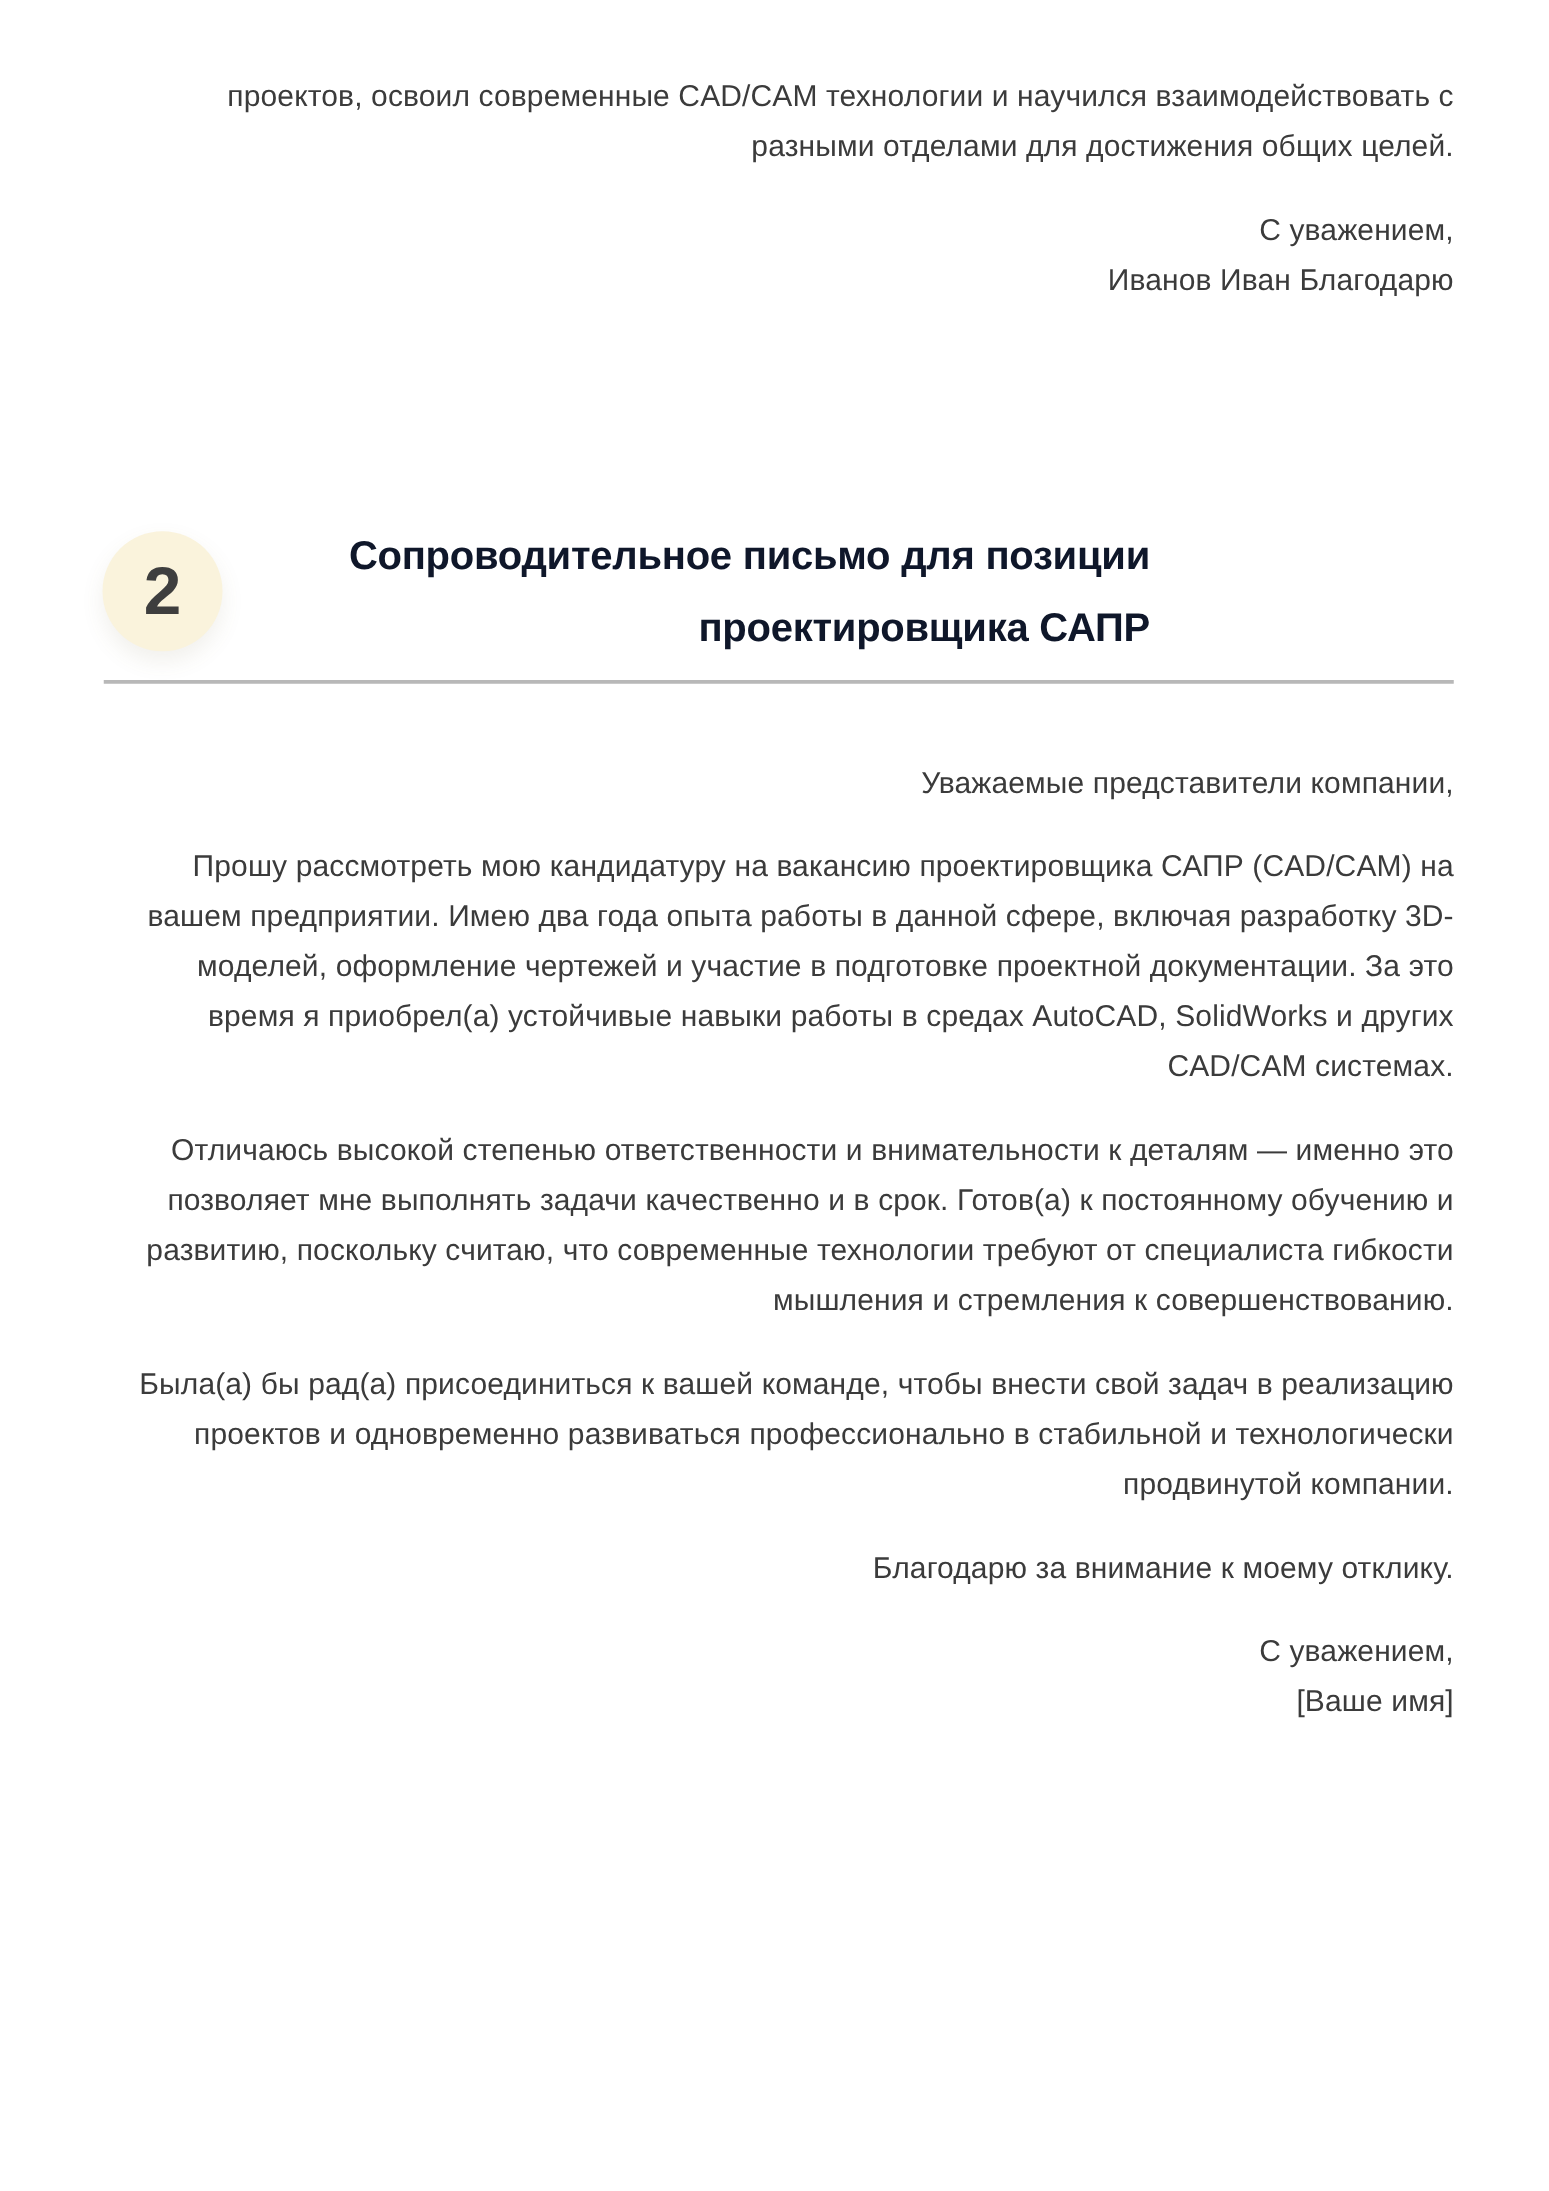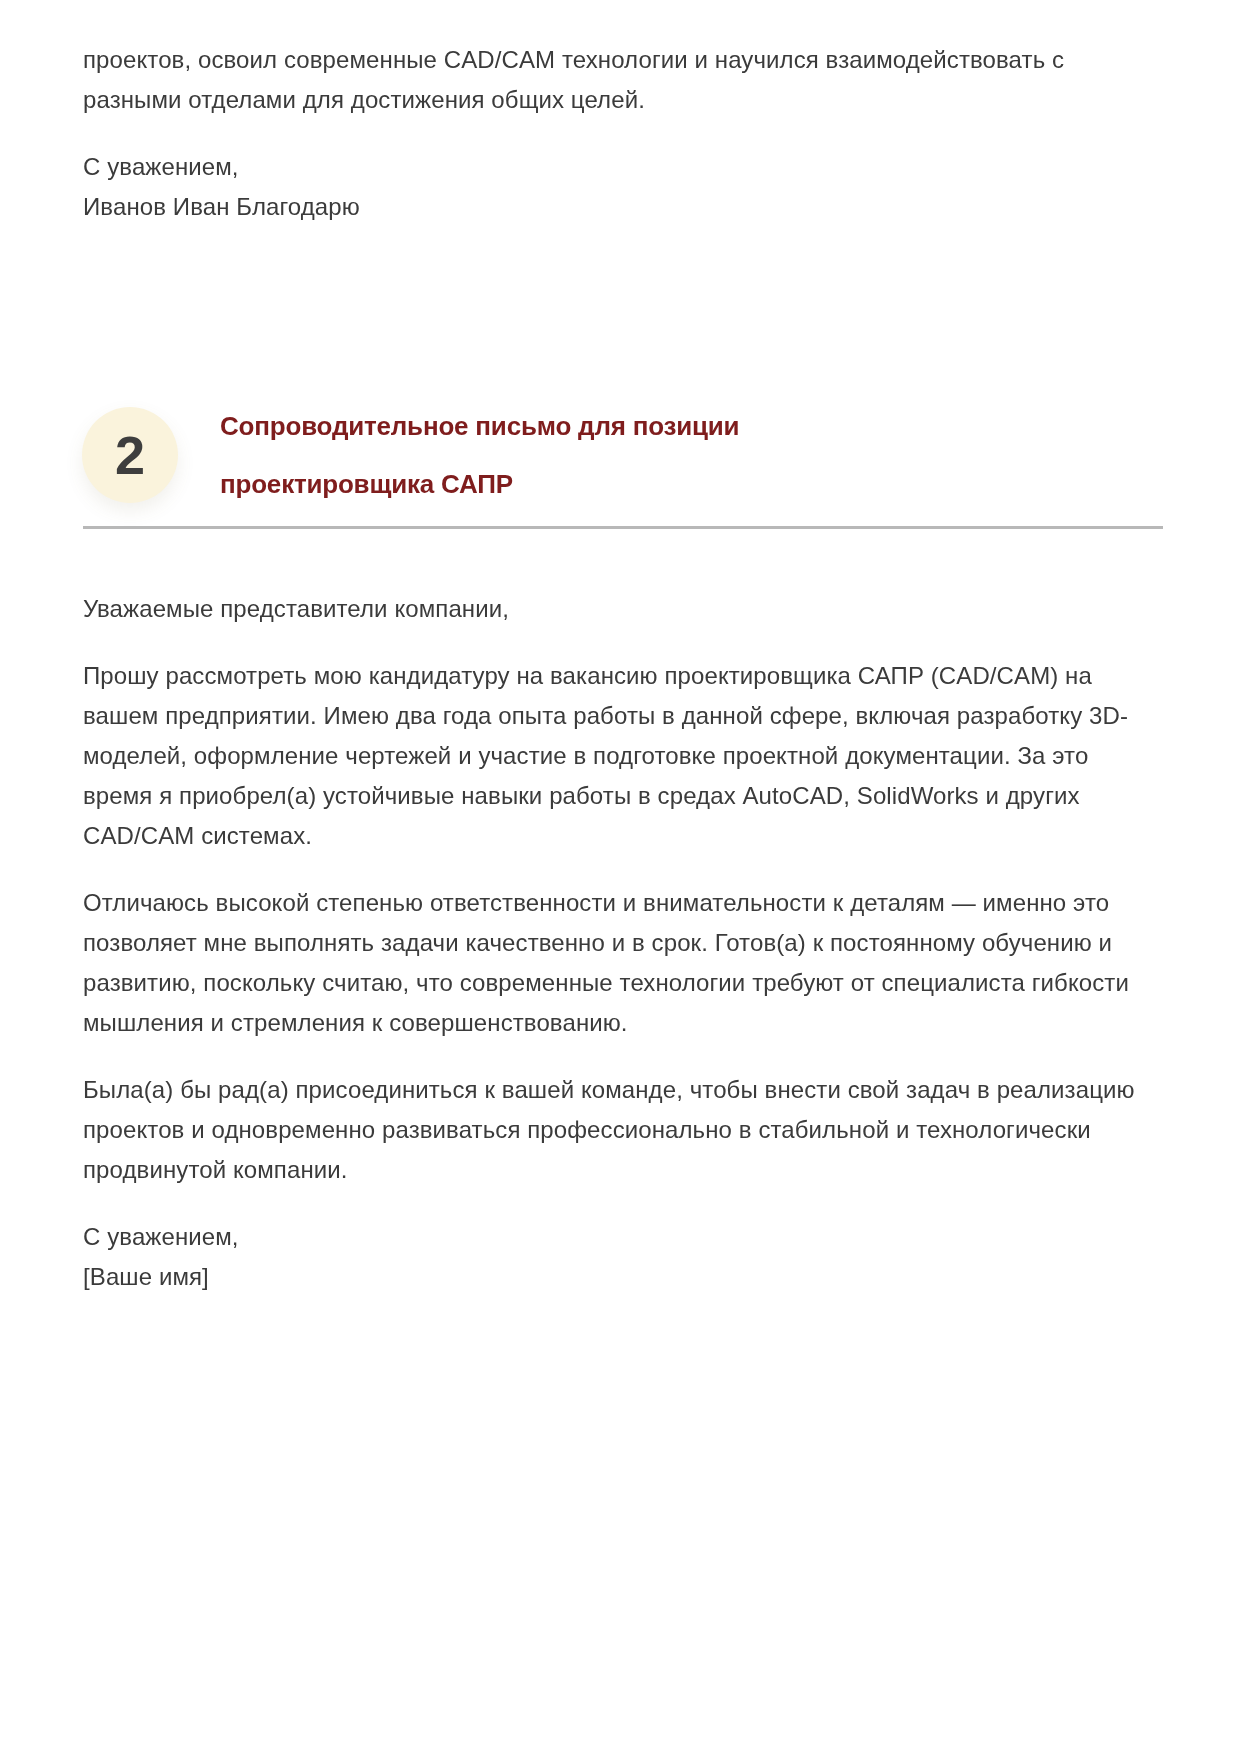--- a/index.html
+++ b/index.html
@@ -12,21 +12,22 @@
     width: 1239px;
     height: 1753px;
     background: #ffffff;
     overflow: hidden;
     font-family: "Liberation Sans", "DejaVu Sans", sans-serif;
     color: #3b3b3b;
   }
   .content {
     width: 1080px;
     margin-left: 83px;
-    padding-top: 40px;
+    padding-top: 58px;
+    text-align: right;
   }
   .body-text p {
     margin: 0 0 27px 0;
     font-size: 24px;
     line-height: 40px;
     color: #3b3b3b;
     letter-spacing: 0.1px;
   }
   .signature {
     margin-bottom: 0 !important;
@@ -50,24 +51,24 @@
   }
   .badge span {
     font-size: 54px;
     font-weight: 700;
     color: #3e3e3e;
     line-height: 1;
   }
   .section-title {
     margin: 0 0 0 42px;
     max-width: 700px;
-    font-size: 26px;
+    font-size: 32px;
     line-height: 58px;
     font-weight: 700;
-    color: #7f1d1d;
+    color: #0f172a;
     letter-spacing: -0.2px;
   }
   .divider {
     border: none;
     height: 3px;
     background: #b8b8b8;
     margin: 13px 0 0 0;
     width: 1080px;
   }
   .cover-letter {
@@ -95,20 +96,21 @@
       <h2 class="section-title">Сопроводительное письмо для позиции проектировщика САПР</h2>
     </div>
 
     <hr class="divider">
 
     <div class="body-text cover-letter">
       <p>Уважаемые представители компании,</p>
       <p>Прошу рассмотреть мою кандидатуру на вакансию проектировщика САПР (CAD/CAM) на вашем предприятии. Имею два года опыта работы в данной сфере, включая разработку 3D-моделей, оформление чертежей и участие в подготовке проектной документации. За это время я приобрел(а) устойчивые навыки работы в средах AutoCAD, SolidWorks и других CAD/CAM системах.</p>
       <p>Отличаюсь высокой степенью ответственности и внимательности к деталям — именно это позволяет мне выполнять задачи качественно и в срок. Готов(а) к постоянному обучению и развитию, поскольку считаю, что современные технологии требуют от специалиста гибкости мышления и стремления к совершенствованию.</p>
       <p>Была(а) бы рад(а) присоединиться к вашей команде, чтобы внести свой задач в реализацию проектов и одновременно развиваться профессионально в стабильной и технологически продвинутой компании.</p>
+      <p>Благодарю за внимание к моему отклику.</p>
       <p class="signature">
         <span>С уважением,</span><br>
         <span>[Ваше имя]</span>
       </p>
     </div>
 
   </div>
 </div>
 
 </body></html>

